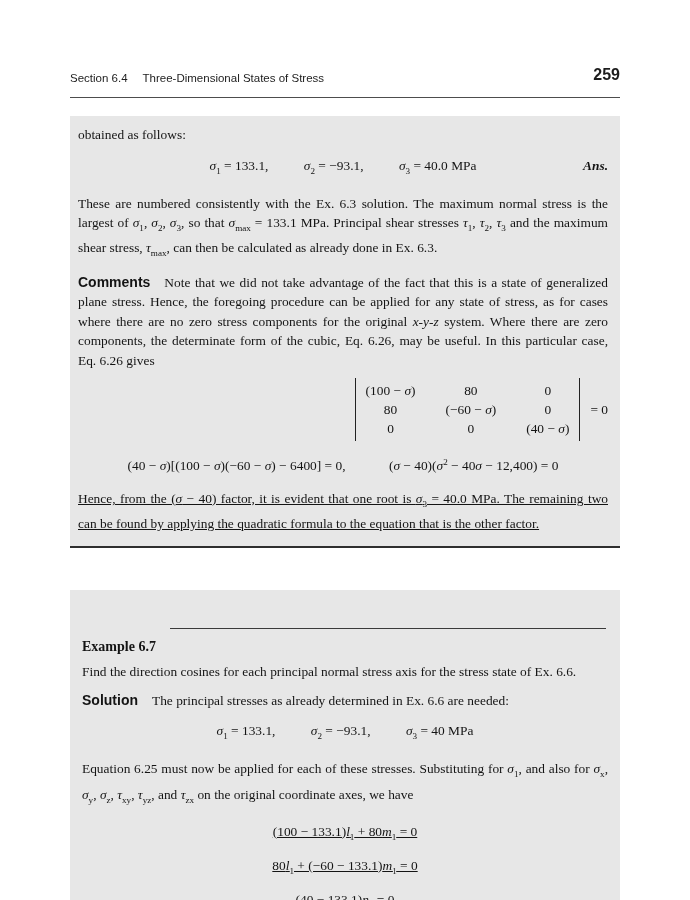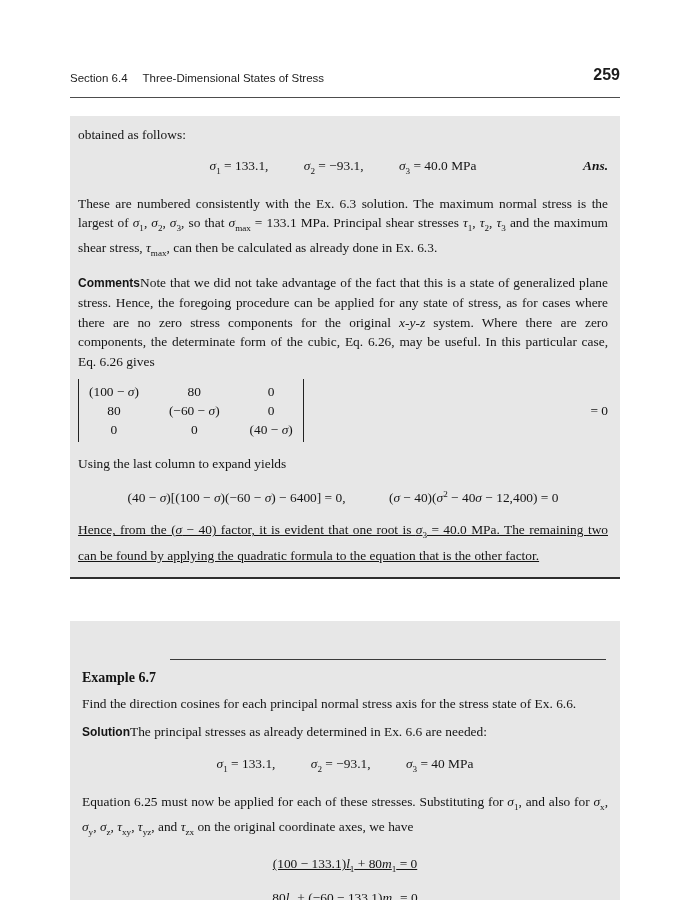--- a/index.html
+++ b/index.html
@@ -33,34 +33,35 @@
   }
   .box1 { margin-top: 18px; border-bottom: 2.5px solid #2e2e2e; padding-left: 8px; }
   .box2 { margin-top: 42px; }
 
   .box p { margin: 0 0 9px 0; }
   .box p.tight { margin-bottom: 6px; }
   .box p:last-child { margin-bottom: 0; text-decoration: underline; }
 
   .sans-label {
     font-family: "Liberation Sans", sans-serif;
-    font-weight: bold; font-size: 12px;
+    font-weight: bold; font-size: 14px;
+    margin-right: 14px;
   }
 
   
   .eq-row { position: relative; text-align: center; margin: 11px 0 13px 0; }
   .eq-term { display: inline-block; margin: 0 16px; white-space: nowrap; }
   .eq-term-wide { display: inline-block; margin: 0 20px; white-space: nowrap; }
   .ans { position: absolute; right: 0; top: 0; font-weight: bold; font-style: italic; }
   sub { font-size: 0.68em; }
   sup { font-size: 0.68em; }
 
   
   .det-row {
-    display: flex; justify-content: space-between; align-items: center;
+    display: flex; justify-content: flex-end; align-items: center;
     gap: 10px; margin: 8px 0 12px 0; text-align: center;
   }
   .matrix {
     display: grid; grid-template-columns: repeat(3, auto);
     column-gap: 30px; justify-items: center;
     border-left: 1.3px solid #222; border-right: 1.3px solid #222;
     padding: 3px 10px; line-height: 19px;
   }
 
   
@@ -106,21 +107,20 @@
         <span>80</span>
         <span>(−60 − <i>σ</i>)</span>
         <span>0</span>
         <span>0</span>
         <span>0</span>
         <span>(40 − <i>σ</i>)</span>
       </div>
       <span>= 0</span>
     </div>
 
-    <p class="tight">Using the last column to expand yields</p>
 
     <div class="eq-row">
       <span class="eq-term-wide">(40 − <i>σ</i>)[(100 − <i>σ</i>)(−60 − <i>σ</i>) − 6400] = 0,</span>
       <span class="eq-term-wide">(<i>σ</i> − 40)(<i>σ</i><sup>2</sup> − 40<i>σ</i> − 12,400) = 0</span>
     </div>
 
     <p>Hence, from the (<i>σ</i> − 40) factor, it is evident that one root is <i>σ</i><sub>3</sub> = 40.0 MPa. The remaining two can be found by applying the quadratic formula to the equation that is the other factor.</p>
   </div>
 
   <div class="box box2">

